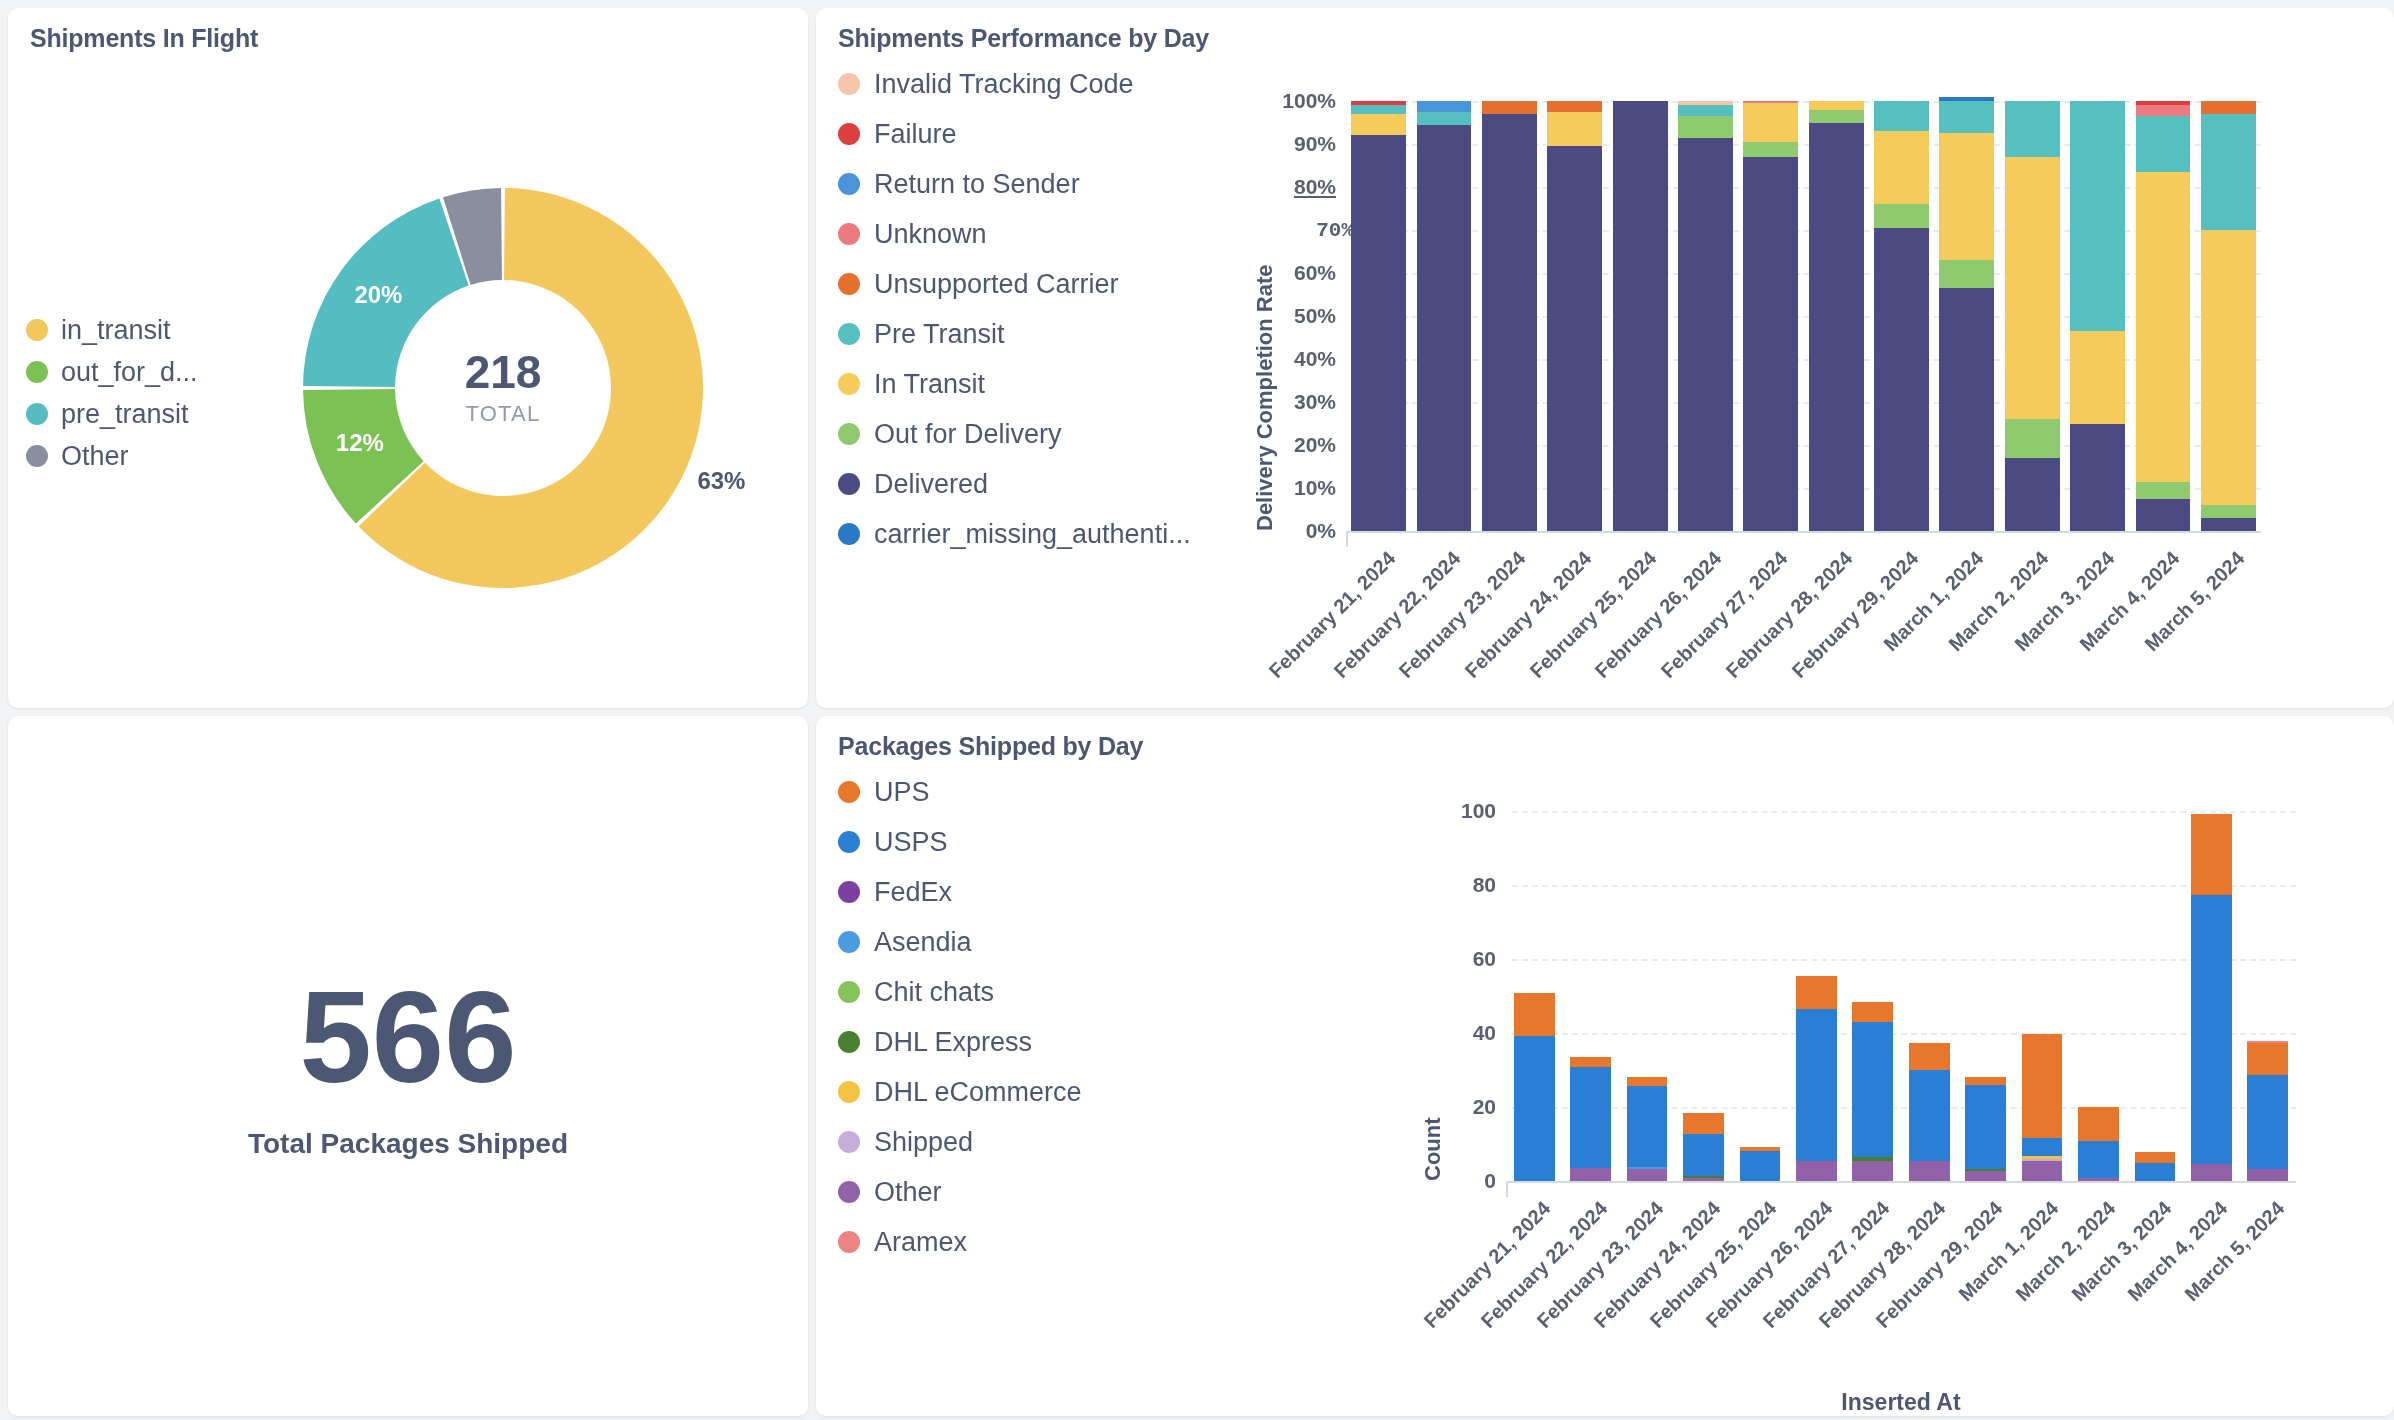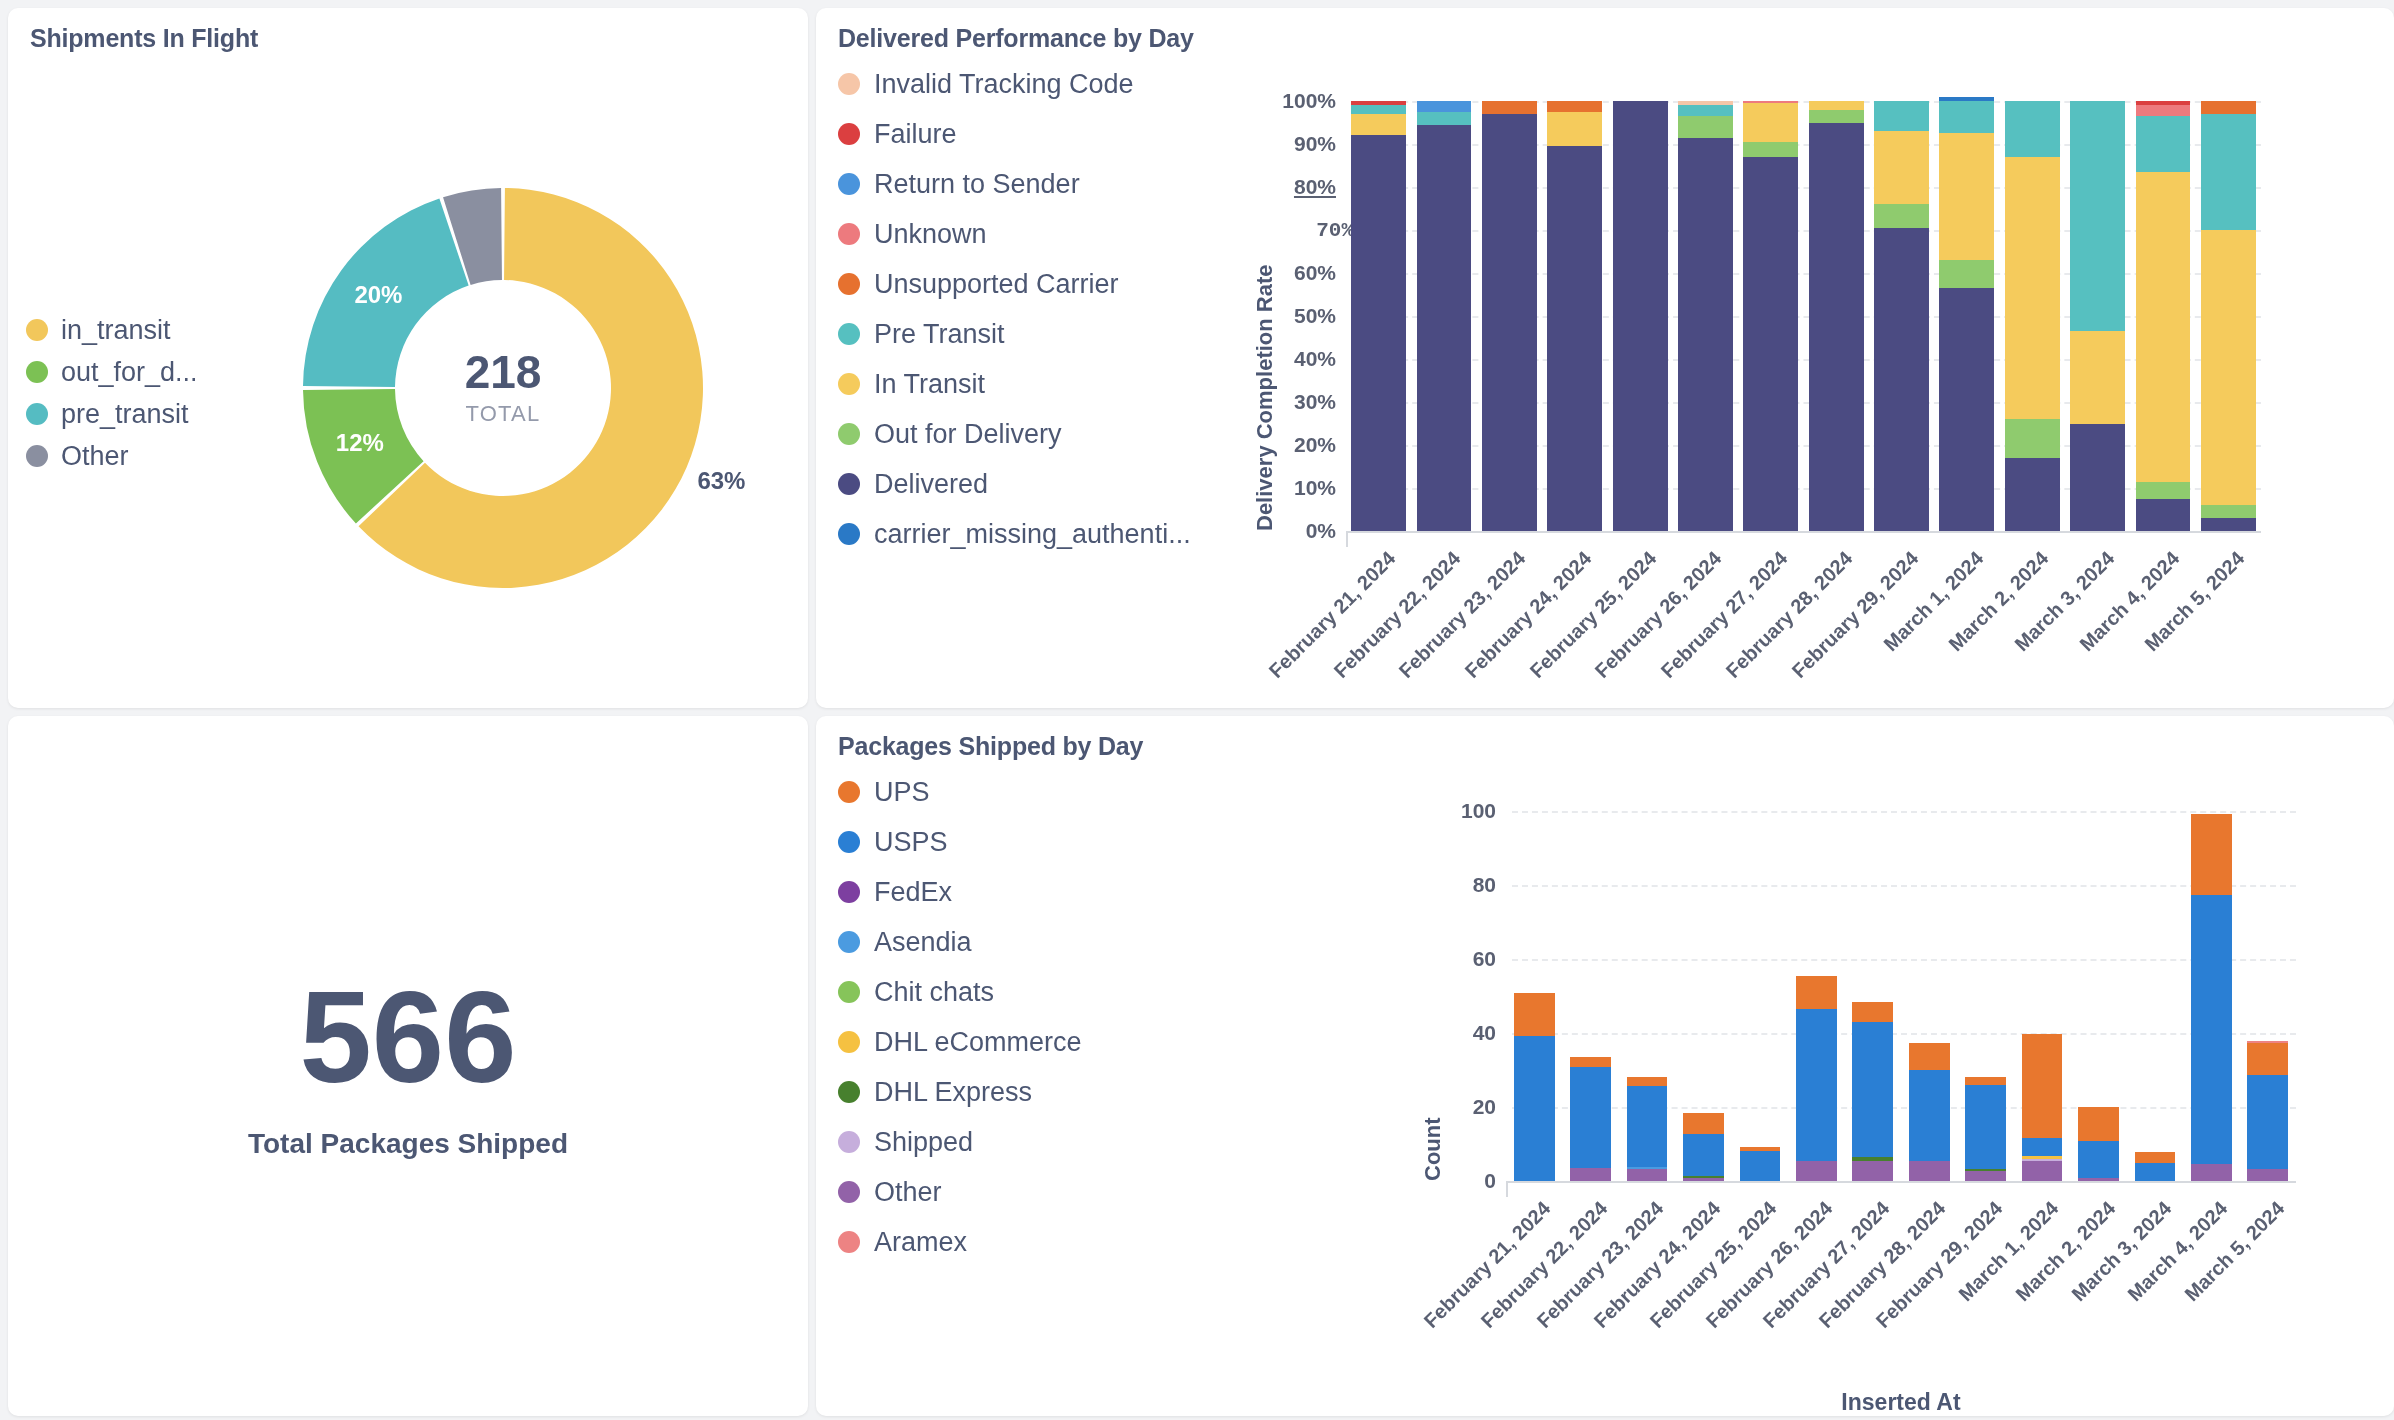--- a/index.html
+++ b/index.html
@@ -144,21 +144,21 @@
         <div id="donut-slice-labels">
             <div class="slice-label" style="color: rgb(76, 87, 115); left: 393.426px; top: 283.521px; width: 60px; text-align: center;">63%</div>
             <div class="slice-label" style="color: rgb(255, 255, 255); left: 31.8144px; top: 245.691px; width: 60px; text-align: center;">12%</div>
             <div class="slice-label" style="color: rgb(255, 255, 255); left: 50.4114px; top: 98.4811px; width: 60px; text-align: center;">20%</div>
           </div>
       </div>
     </div>
   </div>
 
   <div class="card chart-card">
-    <div class="card-title">Delivered Performance by Day</div>
+    <div class="card-title">Shipments Performance by Day</div>
     <div class="chart-inner">
       <div class="chart-legend" id="legend-delivery">
           <div class="lg-row">
             <span class="lg-dot" style="background: rgb(246, 198, 168);"></span>
             <span class="lg-label">Invalid Tracking Code</span>
           </div>
           <div class="lg-row">
             <span class="lg-dot" style="background: rgb(219, 63, 64);"></span>
             <span class="lg-label">Failure</span>
           </div>
@@ -342,26 +342,26 @@
           </div>
           <div class="lg-row">
             <span class="lg-dot" style="background: rgb(75, 155, 224);"></span>
             <span class="lg-label">Asendia</span>
           </div>
           <div class="lg-row">
             <span class="lg-dot" style="background: rgb(134, 196, 90);"></span>
             <span class="lg-label">Chit chats</span>
           </div>
           <div class="lg-row">
+            <span class="lg-dot" style="background: rgb(71, 128, 46);"></span>
+            <span class="lg-label">DHL Express</span>
+          </div>
+          <div class="lg-row">
             <span class="lg-dot" style="background: rgb(245, 193, 65);"></span>
             <span class="lg-label">DHL eCommerce</span>
-          </div>
-          <div class="lg-row">
-            <span class="lg-dot" style="background: rgb(71, 128, 46);"></span>
-            <span class="lg-label">DHL Express</span>
           </div>
           <div class="lg-row">
             <span class="lg-dot" style="background: rgb(198, 174, 220);"></span>
             <span class="lg-label">Shipped</span>
           </div>
           <div class="lg-row">
             <span class="lg-dot" style="background: rgb(146, 98, 168);"></span>
             <span class="lg-label">Other</span>
           </div>
           <div class="lg-row">

